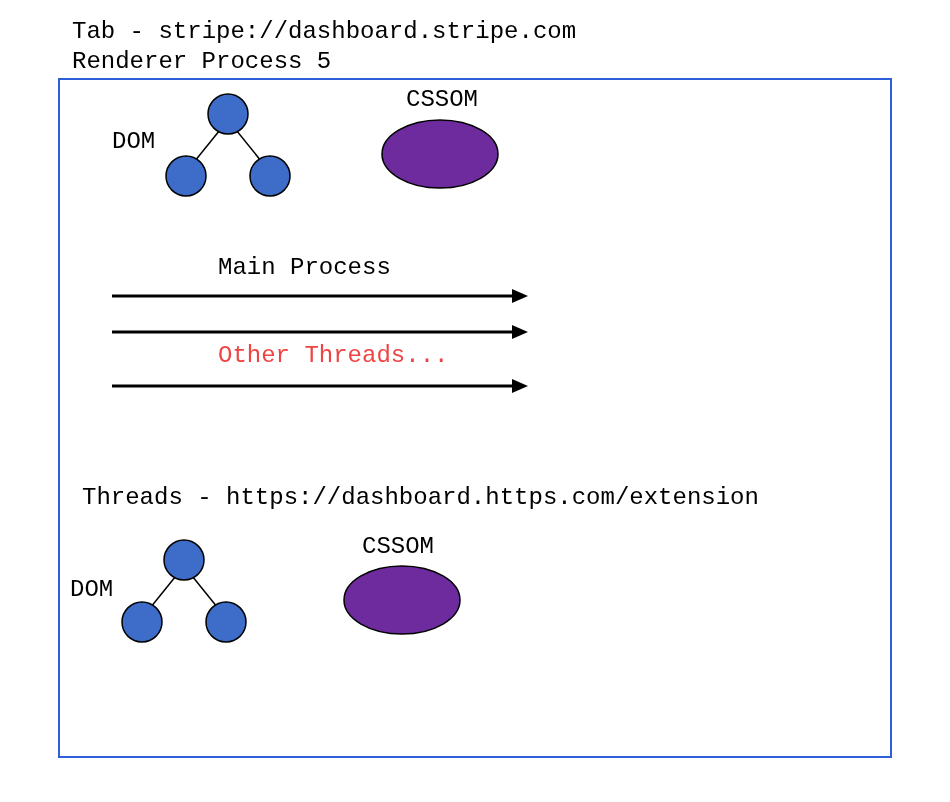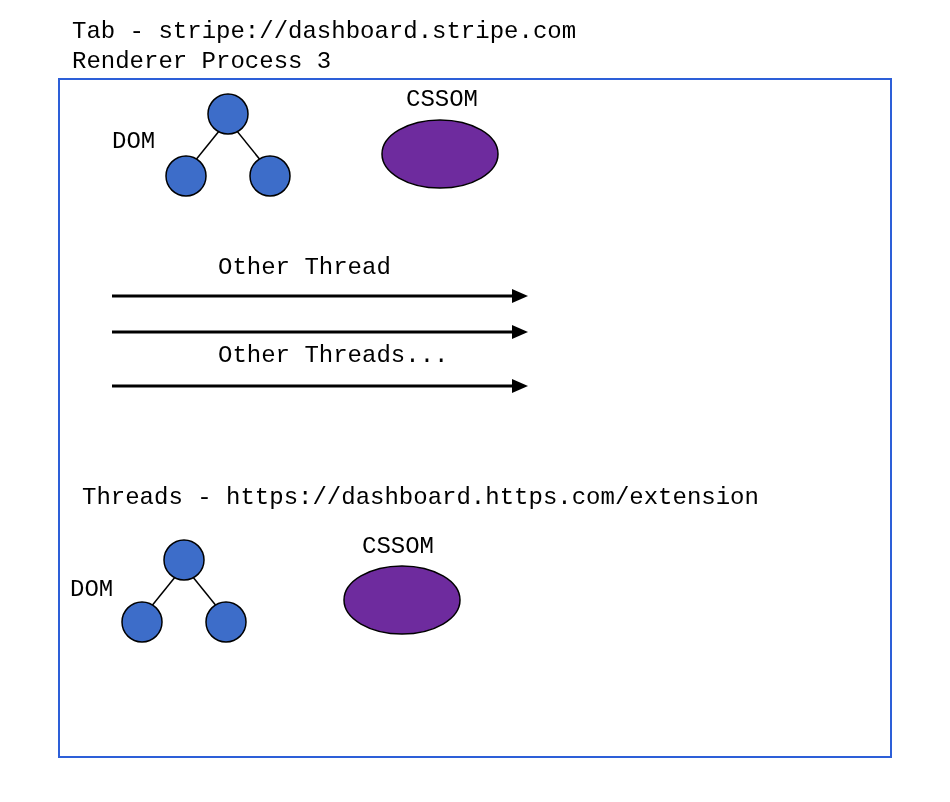--- a/index.html
+++ b/index.html
@@ -85,21 +85,21 @@
       top: 254px;
       left: 218px;
       font-size: 24px;
       color: #000;
     }
     .other-threads-label {
       position: absolute;
       top: 342px;
       left: 218px;
       font-size: 24px;
-      color: #000000;
+      color: #ef4444;
     }
     .arrow {
       position: absolute;
       left: 112px;
     }
     .arrow-1 { top: 286px; }
     .arrow-2 { top: 322px; }
     .arrow-3 { top: 376px; }
     .arrow-line {
       stroke: #000;
@@ -131,41 +131,41 @@
       color: #000;
     }
   </style>
 </head>
 <body>
 
 <div class="tab-label">
   <span>Tab - </span><span>stripe://dashboard.stripe.com</span>
 </div>
 
-<div class="process-label">Renderer Process 3</div>
+<div class="process-label">Renderer Process 5</div>
 
 <div class="process-box"></div>
 
 <div class="dom-label-1">DOM</div>
 
 <div class="cssom-label-1">CSSOM</div>
 
 <svg class="dom-tree-1" width="160" height="110">
   <line class="edge" x1="78" y1="28" x2="36" y2="80"></line>
   <line class="edge" x1="78" y1="28" x2="120" y2="80"></line>
   <circle class="node" cx="78" cy="22" r="20"></circle>
   <circle class="node" cx="36" cy="84" r="20"></circle>
   <circle class="node" cx="120" cy="84" r="20"></circle>
 </svg>
 
 <svg class="cssom-ellipse-1" width="140" height="80">
   <ellipse class="ellipse-shape" cx="66" cy="40" rx="58" ry="34"></ellipse>
 </svg>
 
-<div class="main-thread-label">Other Thread</div>
+<div class="main-thread-label">Main Process</div>
 
 <svg class="arrow arrow-1" width="420" height="20">
   <line class="arrow-line" x1="0" y1="10" x2="400" y2="10"></line>
   <polygon class="arrow-head" points="400,3 416,10 400,17"></polygon>
 </svg>
 
 <svg class="arrow arrow-2" width="420" height="20">
   <line class="arrow-line" x1="0" y1="10" x2="400" y2="10"></line>
   <polygon class="arrow-head" points="400,3 416,10 400,17"></polygon>
 </svg>

